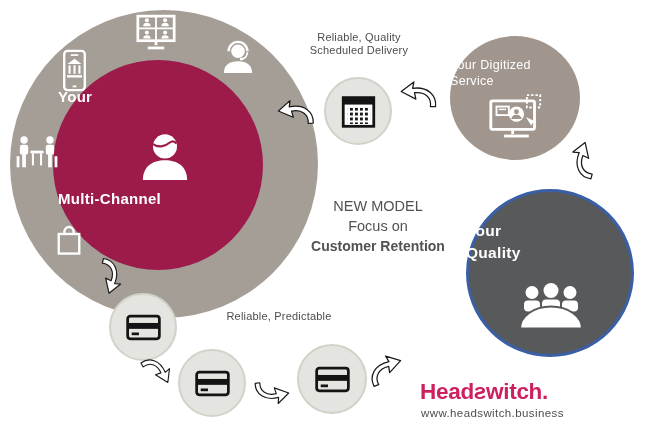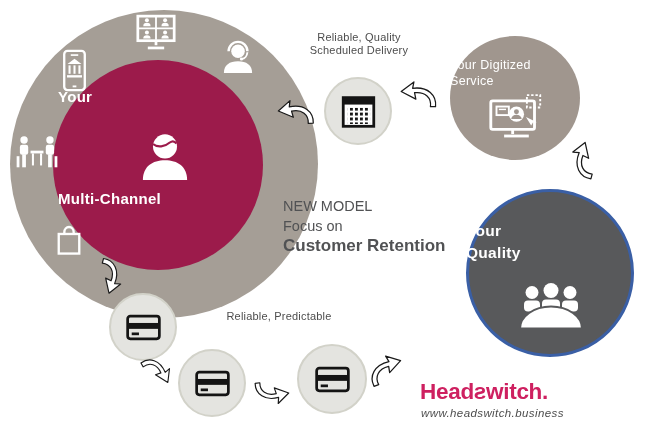--- a/index.html
+++ b/index.html
@@ -15,28 +15,28 @@
   .node{background:#e4e4e0;border:2px solid #d2d2c9;box-sizing:border-box;z-index:3;}
   .node-cal{left:324px;top:77px;width:68px;height:68px;}
   .node-p1{left:109px;top:293px;width:68px;height:68px;}
   .node-p2{left:178px;top:349px;width:68px;height:68px;}
   .node-p3{left:297px;top:344px;width:70px;height:70px;}
   .ctext{position:absolute;color:#fff;letter-spacing:.3px;z-index:4;}
   .cust-line{left:58px;width:200px;font-size:15px;font-weight:bold;}
   .dig-line{left:450px;width:130px;font-size:12.5px;}
   .bus-line{left:466px;width:168px;font-size:15.5px;font-weight:bold;}
   .label{position:absolute;color:#4d4d4d;text-align:center;font-size:11px;line-height:13px;letter-spacing:.2px;z-index:4;}
-  .center-msg{position:absolute;left:283px;top:196px;width:190px;color:#515254;z-index:4;}
+  .center-msg{position:absolute;left:283px;top:196px;width:190px;text-align:center;color:#515254;z-index:4;}
   .center-msg .l{font-size:14.5px;line-height:20px;}
-  .center-msg .l3{font-weight:bold;font-size:17px;}
+  .center-msg .l3{font-weight:bold;font-size:14px;}
   .icon{position:absolute;z-index:5;}
   .arrow{position:absolute;z-index:6;overflow:visible;}
   .brand{position:absolute;left:420px;top:379px;font-size:22.5px;font-weight:bold;color:#ce2060;letter-spacing:-.3px;z-index:4;}
   .brand .flip-s{display:inline-block;transform:scaleX(-1);}
-  .site{position:absolute;left:421px;top:407px;font-size:11.5px;color:#4d4d4d;letter-spacing:.4px;z-index:4;font-style:italic;}
+  .site{position:absolute;left:421px;top:407px;font-size:11.5px;color:#4d4d4d;letter-spacing:.4px;z-index:4;}
 </style>
 </head>
 <body>
 
 <div class="stage">
 
   <svg width="0" height="0" style="position:absolute" aria-hidden="true">
     <defs>
       <path id="arrowPath" d="M6,42 C4,24 18,10 42,13 L40,3 L60,18 L37,30 L39,20 C22,18 12,28 14,42 Z" fill="#ffffff" stroke="#1a1a1a" stroke-width="2" stroke-linejoin="round"></path>
       <pattern id="calDots" x="0" y="0" width="5.4" height="5.3" patternUnits="userSpaceOnUse">

